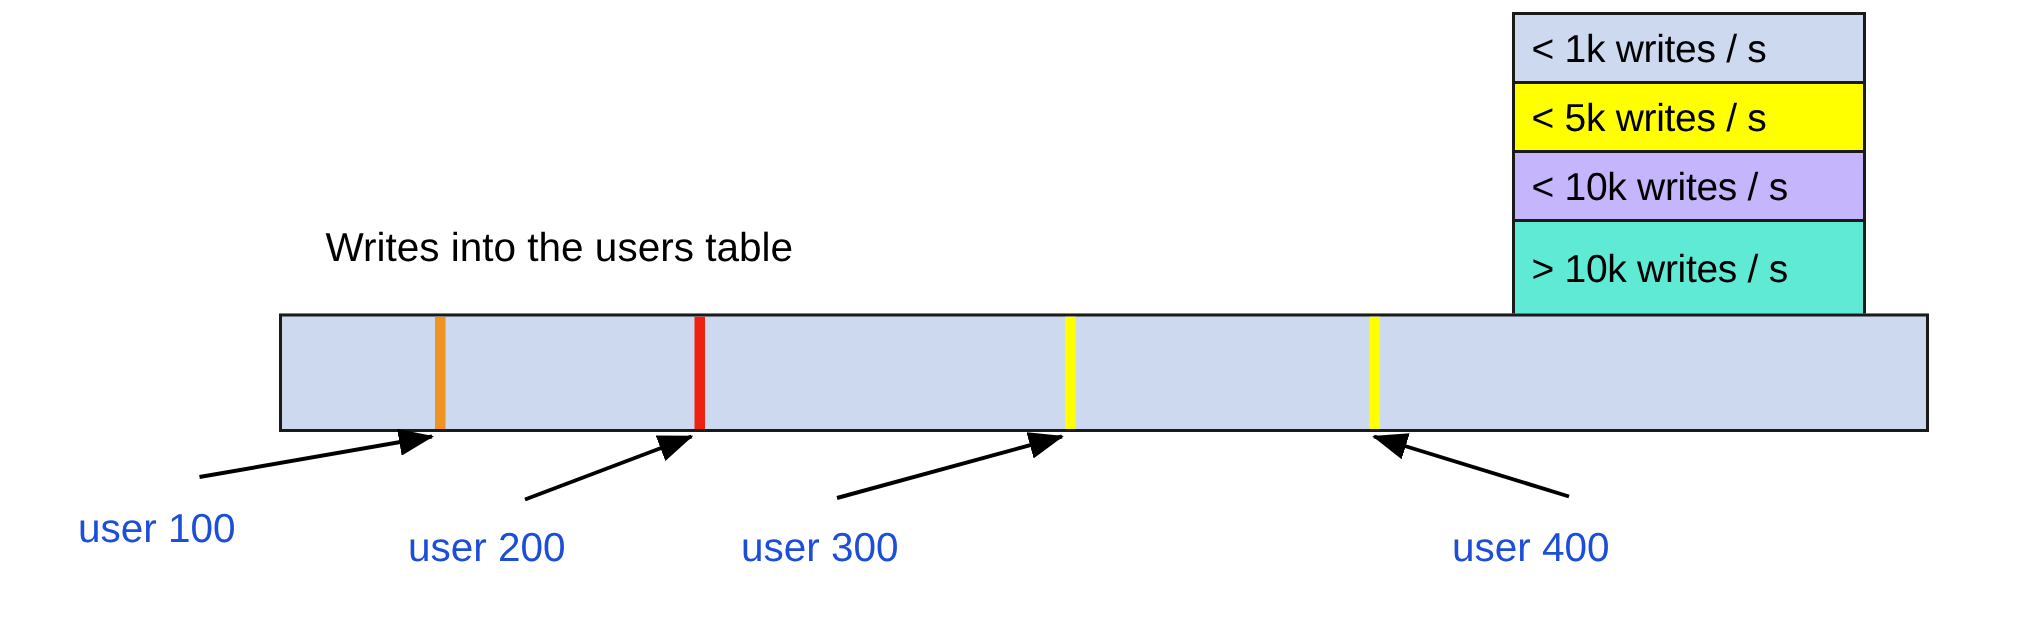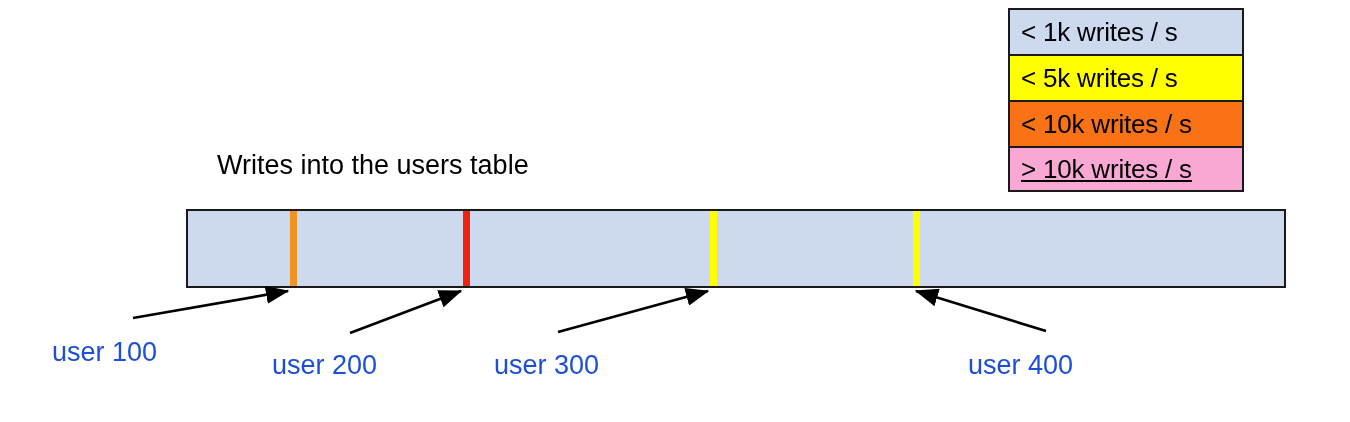--- a/index.html
+++ b/index.html
@@ -93,24 +93,24 @@
 </head>
 <body>
 
 <div id="legend" style="left: 1008px; top: 8px; width: 236px;">
   <div class="legend-row" style="background: rgb(204, 217, 239); height: 46px;">
     <span class="legend-label">&lt; 1k writes / s</span>
   </div>
   <div class="legend-row" style="background: rgb(255, 255, 0); height: 46px;">
     <span class="legend-label">&lt; 5k writes / s</span>
   </div>
-  <div class="legend-row" style="background: #f97316; height: 46px;">
+  <div class="legend-row" style="background: #c4b5fd; height: 46px;">
     <span class="legend-label">&lt; 10k writes / s</span>
   </div>
-  <div class="legend-row" style="background: #f9a8d4; height: 42px; text-decoration: underline;">
+  <div class="legend-row" style="background: #5eead4; height: 62px;">
     <span class="legend-label">&gt; 10k writes / s</span>
   </div>
 </div>
 
 <div id="chart-title">Writes into the users table</div>
 
 <div id="users-bar" style="left: 186px; top: 209px; width: 1100px; height: 79px; background: rgb(204, 217, 239); border-color: rgb(26, 26, 26);">
   <div class="bar-marker" style="background: rgb(239, 148, 34); left: 102px;"></div>
   <div class="bar-marker" style="background: rgb(238, 34, 17); left: 275px;"></div>
   <div class="bar-marker" style="background: rgb(255, 255, 0); left: 522px;"></div>

